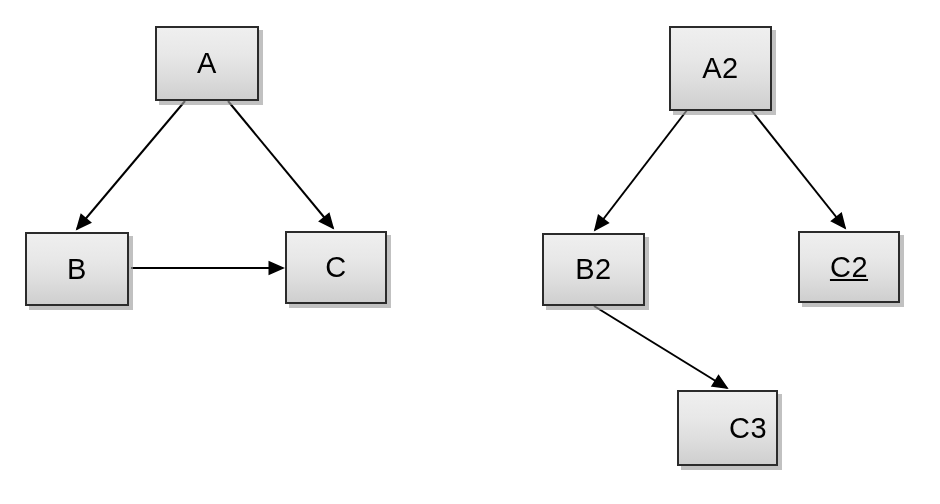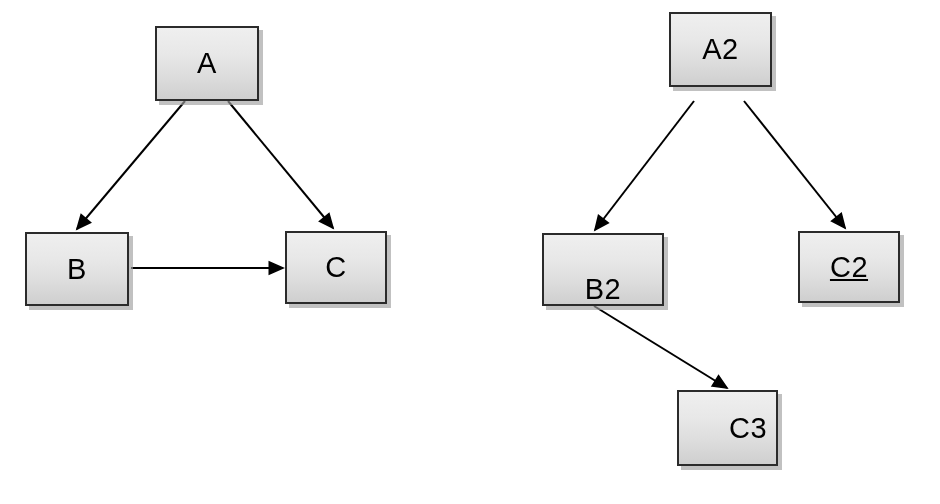--- a/index.html
+++ b/index.html
@@ -82,24 +82,24 @@
   <div id="node-layer">
       <div class="node" style="left: 155px; top: 26px; width: 104px; height: 75px;">
         <span class="node-label">A</span>
       </div>
       <div class="node" style="left: 25px; top: 232px; width: 104px; height: 74px;">
         <span class="node-label">B</span>
       </div>
       <div class="node" style="left: 285px; top: 231px; width: 102px; height: 73px;">
         <span class="node-label">C</span>
       </div>
-      <div class="node" style="left: 669px; top: 12px; width: 103px; height: 75px;">
+      <div class="node" style="left: 669px; top: 26px; width: 103px; height: 85px;">
         <span class="node-label">A2</span>
       </div>
-      <div class="node" style="left: 542px; top: 233px; width: 122px; height: 73px; align-items: flex-end;">
+      <div class="node" style="left: 542px; top: 233px; width: 103px; height: 73px;">
         <span class="node-label">B2</span>
       </div>
       <div class="node" style="left: 798px; top: 231px; width: 102px; height: 72px; text-decoration: underline;">
         <span class="node-label">C2</span>
       </div>
       <div class="node" style="left: 677px; top: 390px; width: 101px; height: 76px; padding-left: 41px;">
         <span class="node-label">C3</span>
       </div>
     </div>
 

